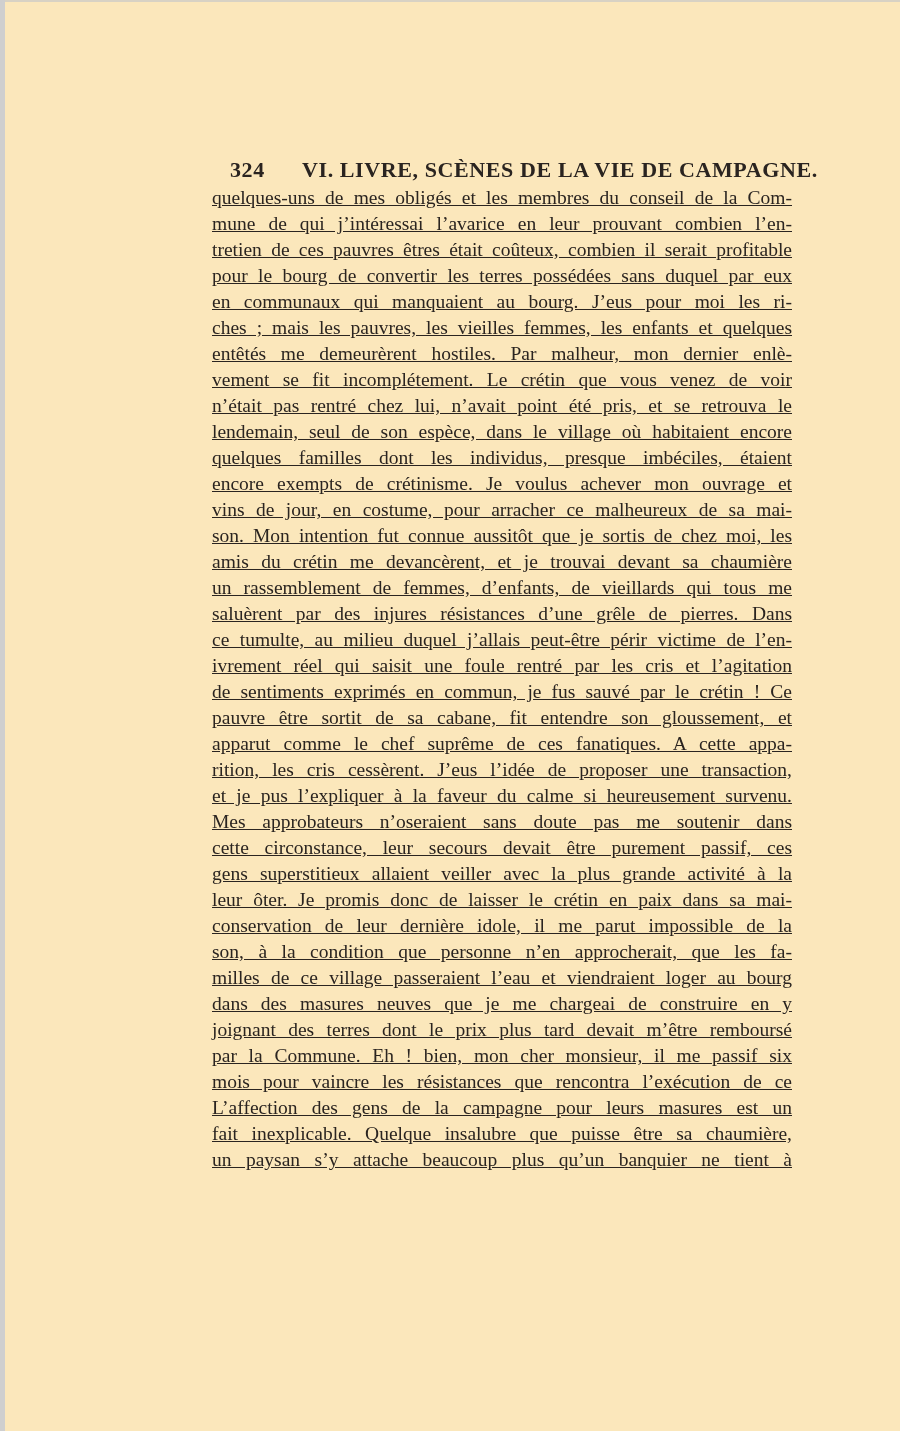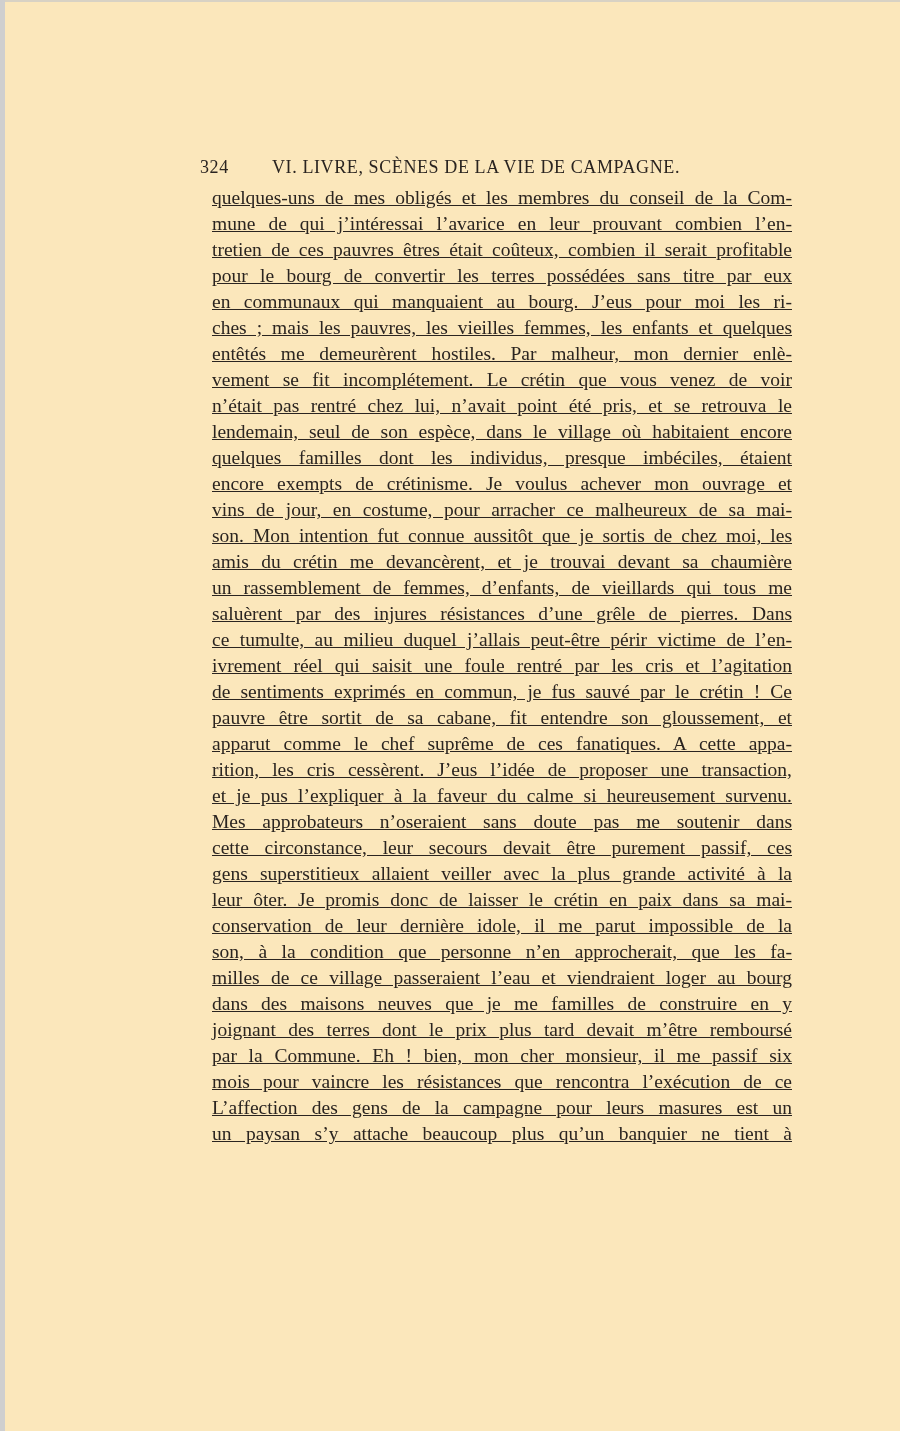--- a/index.html
+++ b/index.html
@@ -12,22 +12,22 @@
   }
   .edge-left {
     position: absolute; left: 0; top: 0; width: 5px; height: 1431px;
     background: #cfcfcf;
   }
   .edge-top {
     position: absolute; left: 0; top: 0; width: 900px; height: 2px;
     background: #d8d2c4;
   }
   .running-head {
-    position: absolute; left: 200px; top: 157px; width: 580px;
-    height: 26px; font-size: 18px; font-weight: normal;
+    position: absolute; left: 230px; top: 157px; width: 580px;
+    height: 26px; font-size: 22px; font-weight: bold;
     letter-spacing: 0.6px; white-space: nowrap;
   }
   .page-number { position: absolute; left: 0; top: 0; }
   .running-title { position: absolute; left: 72px; top: 0; }
   .body-text {
     position: absolute; left: 212px; top: 185px; width: 580px; text-decoration: underline;
   }
   .line {
     height: 26px; line-height: 26px; font-size: 19.5px;
     text-align: justify; text-align-last: justify;
@@ -50,21 +50,21 @@
   <div class="line">
       <span>quelques-uns de mes obligés et les membres du conseil de la Com-</span>
     </div>
   <div class="line">
       <span>mune de qui j’intéressai l’avarice en leur prouvant combien l’en-</span>
     </div>
   <div class="line">
       <span>tretien de ces pauvres êtres était coûteux, combien il serait profitable</span>
     </div>
   <div class="line">
-      <span>pour le bourg de convertir les terres possédées sans titre par eux</span>
+      <span>pour le bourg de convertir les terres possédées sans duquel par eux</span>
     </div>
   <div class="line">
       <span>en communaux qui manquaient au bourg. J’eus pour moi les ri-</span>
     </div>
   <div class="line">
       <span>ches ; mais les pauvres, les vieilles femmes, les enfants et quelques</span>
     </div>
   <div class="line">
       <span>entêtés me demeurèrent hostiles. Par malheur, mon dernier enlè-</span>
     </div>
@@ -134,30 +134,33 @@
   <div class="line">
       <span>conservation de leur dernière idole, il me parut impossible de la</span>
     </div>
   <div class="line">
       <span>son, à la condition que personne n’en approcherait, que les fa-</span>
     </div>
   <div class="line">
       <span>milles de ce village passeraient l’eau et viendraient loger au bourg</span>
     </div>
   <div class="line">
-      <span>dans des maisons neuves que je me familles de construire en y</span>
+      <span>dans des masures neuves que je me chargeai de construire en y</span>
     </div>
   <div class="line">
       <span>joignant des terres dont le prix plus tard devait m’être remboursé</span>
     </div>
   <div class="line">
       <span>par la Commune. Eh ! bien, mon cher monsieur, il me passif six</span>
     </div>
   <div class="line">
       <span>mois pour vaincre les résistances que rencontra l’exécution de ce</span>
     </div>
   <div class="line">
       <span>L’affection des gens de la campagne pour leurs masures est un</span>
     </div>
   <div class="line">
+      <span>fait inexplicable. Quelque insalubre que puisse être sa chaumière,</span>
+    </div>
+  <div class="line">
       <span>un paysan s’y attache beaucoup plus qu’un banquier ne tient à</span>
     </div>
 </div>
 
 </body></html>

